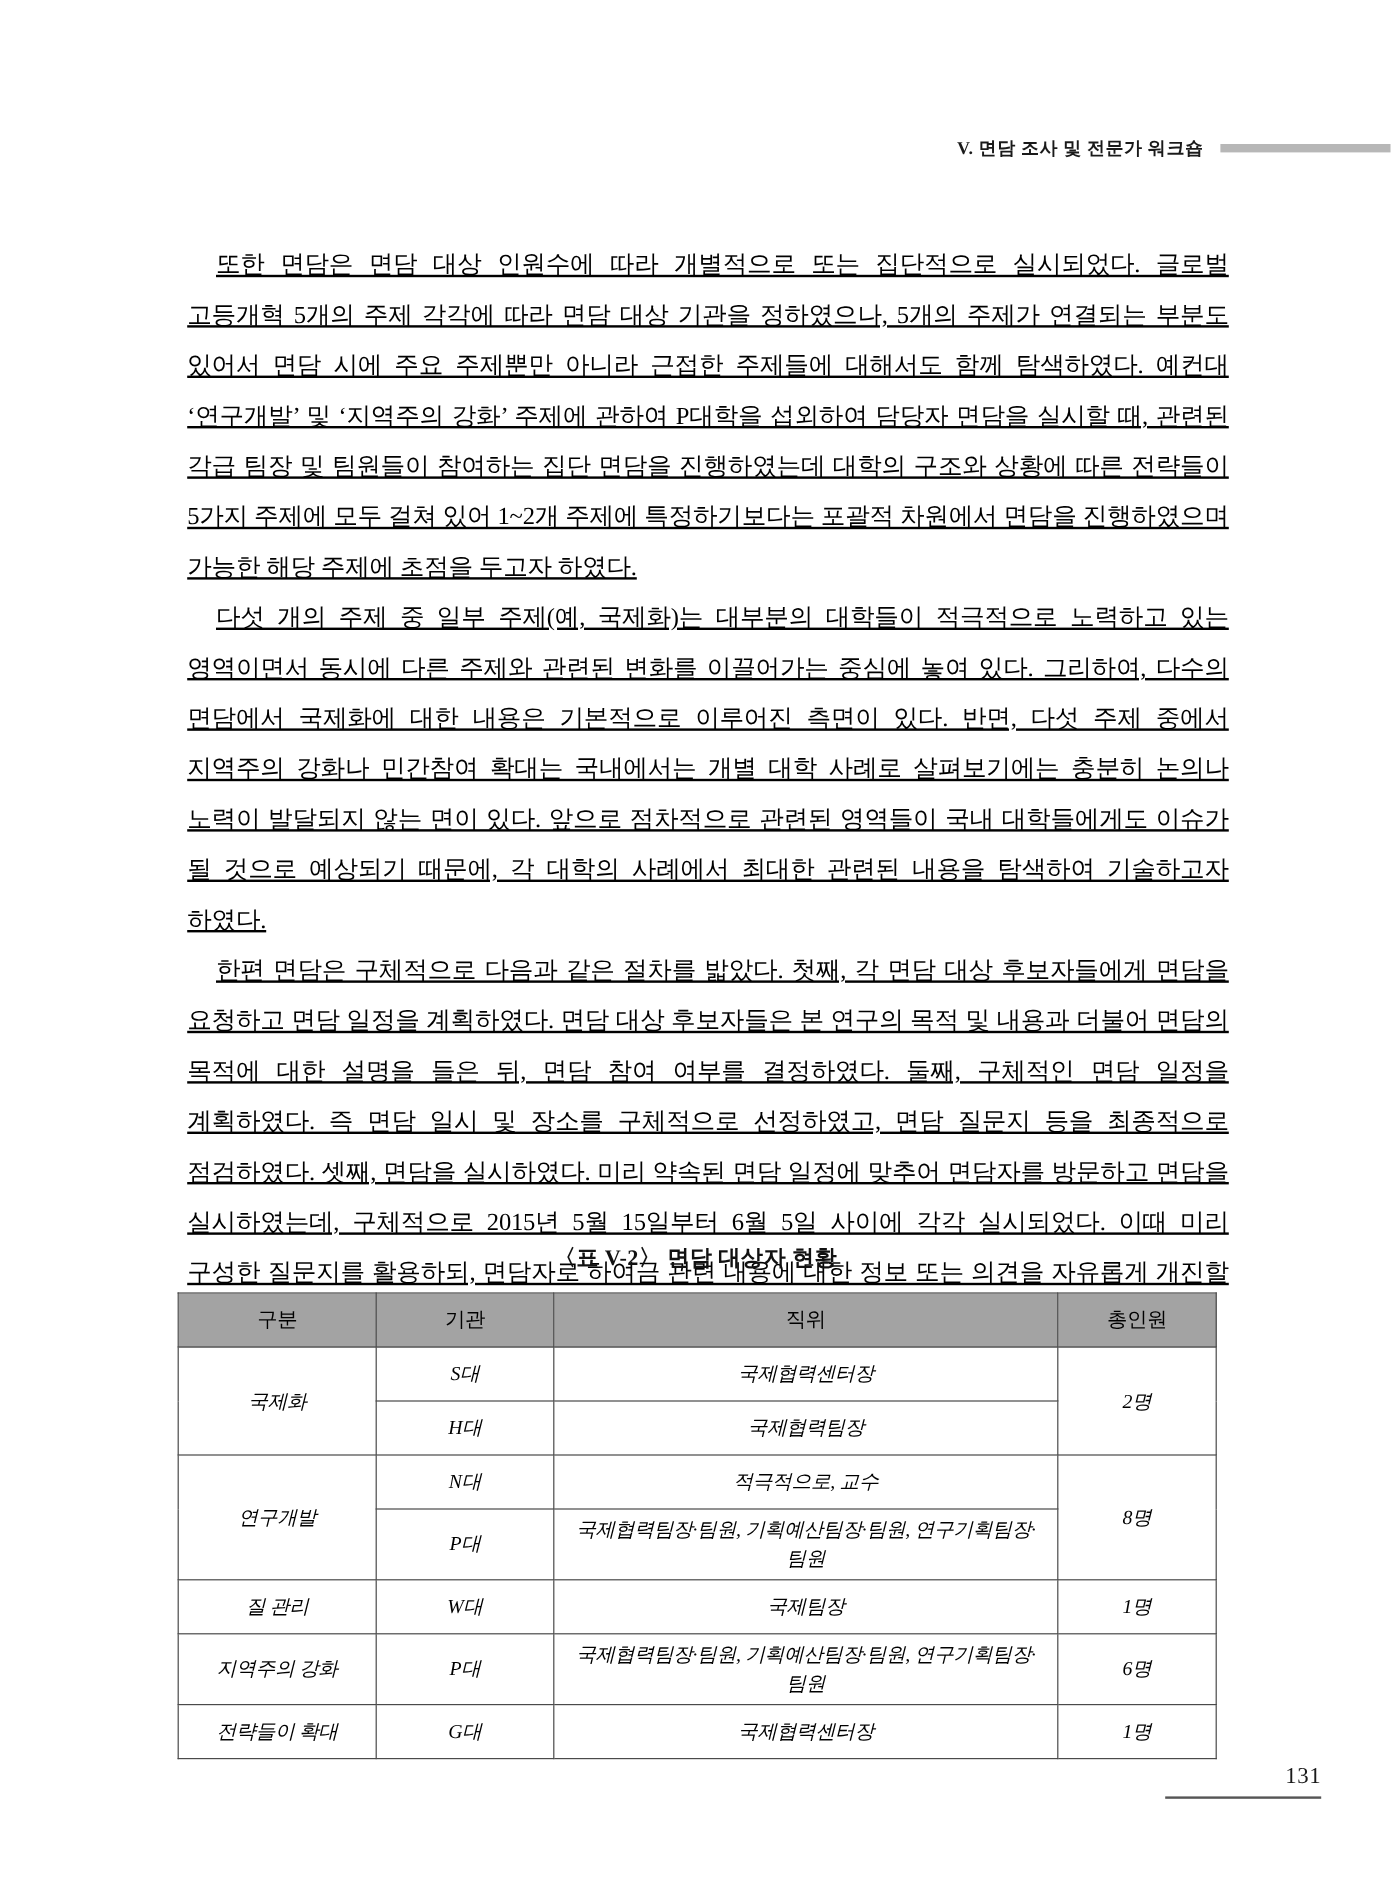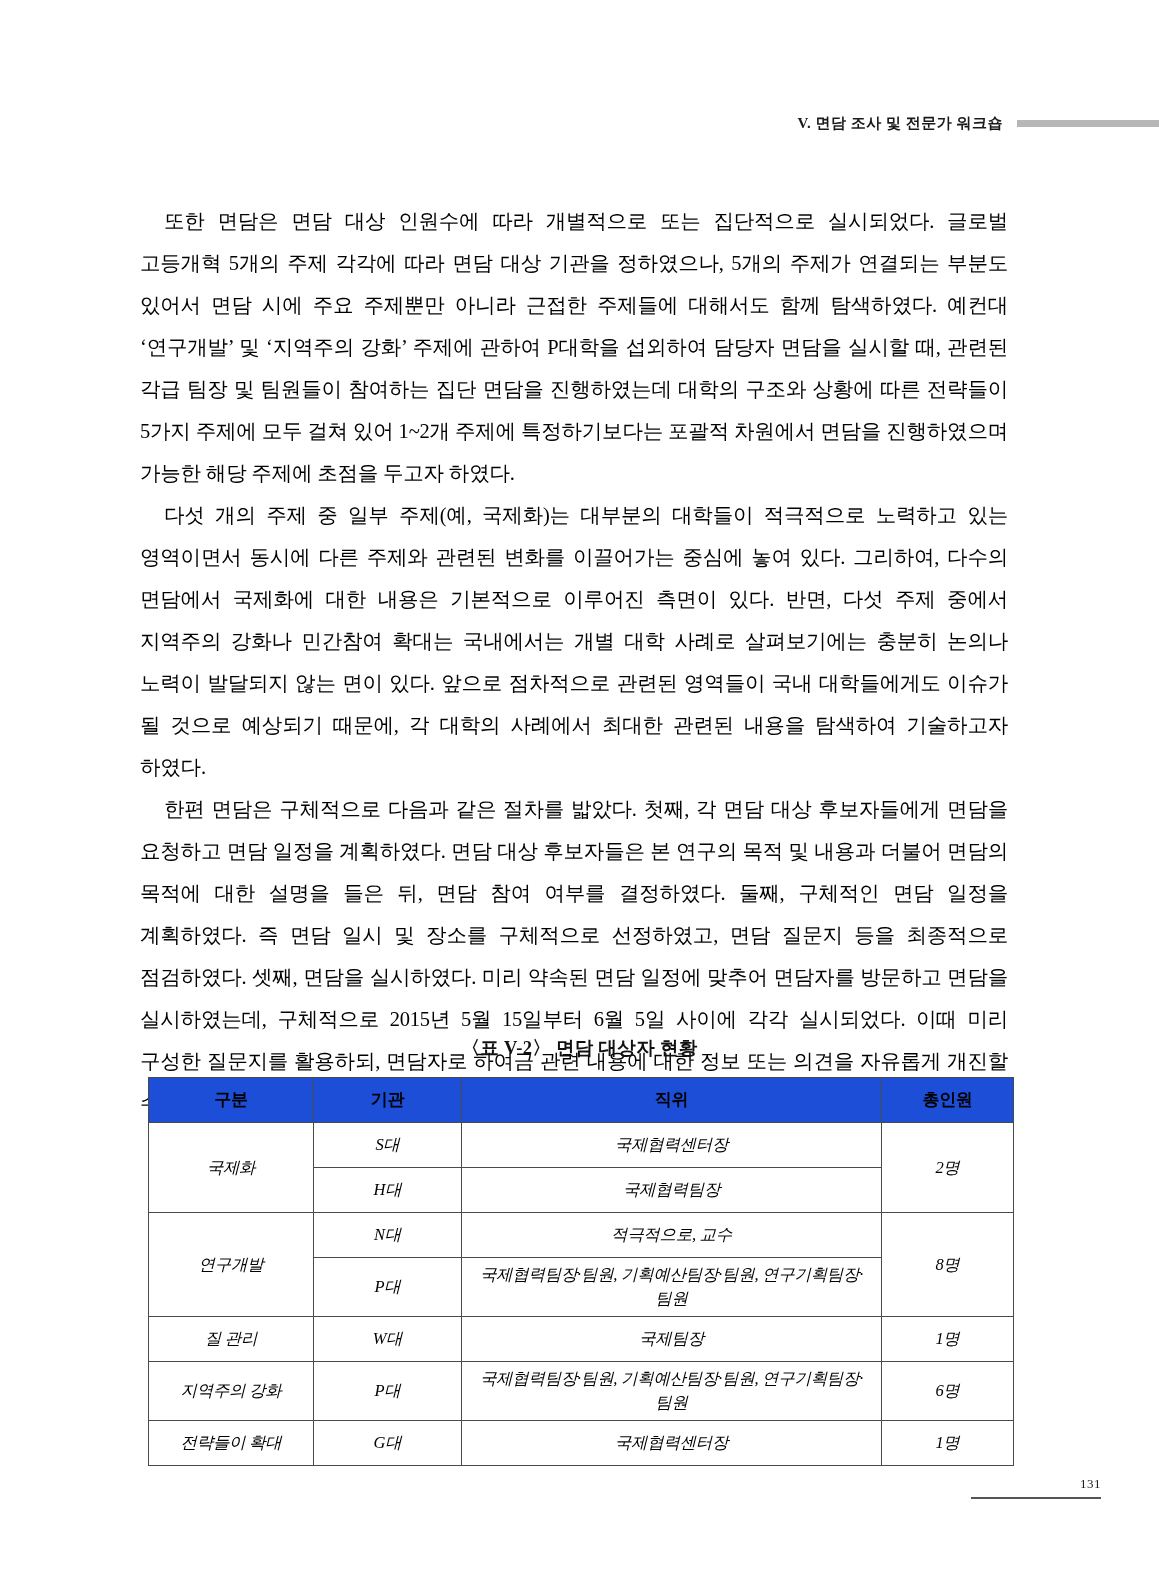--- a/index.html
+++ b/index.html
@@ -43,23 +43,24 @@
     display: inline-block;
     width: 142px;
     height: 7px;
     background: #b7b7b7;
     margin-left: 14px;
   }
 
   
   .content {
     position: absolute;
-    left: 140px;
+    left: 156px;
     top: 200px;
     width: 868px;
+    text-decoration: underline;
   }
   p.para {
     margin: 0 0 0 0;
     font-size: 20.5px;
     line-height: 42px;
     text-align: justify;
     text-justify: inter-ideograph;
     text-indent: 24px;
     word-break: keep-all;
     letter-spacing: -0.2px;
@@ -95,22 +96,22 @@
   table.survey td {
     border: 1px solid #4a4a4a;
     text-align: center;
     vertical-align: middle;
     padding: 5px 4px;
     letter-spacing: -0.3px;
     word-break: keep-all;
     line-height: 24px;
   }
   table.survey thead th {
-    background: #1d4ed8;
-    font-weight: bold;
+    background: #a3a3a3;
+    font-weight: normal;
     height: 34px;
     font-size: 17px;
   }
   table.survey tbody td {
     height: 34px;
     font-style: italic;
   }
   .col-div  { width: 165px; }
   .col-inst { width: 148px; }
   .col-pos  { width: 420px; }
@@ -118,21 +119,21 @@
 
   
   .footer {
     position: absolute;
     right: 58px;
     bottom: 72px;
     width: 130px;
     text-align: right;
   }
   .folio {
-    font-size: 13px;
+    font-size: 19px;
     color: #1a1a1a;
     letter-spacing: 0.5px;
     padding-bottom: 5px;
   }
   .footer-rule {
     border-bottom: 2px solid #555;
     width: 130px;
   }
 </style>
 </head>

